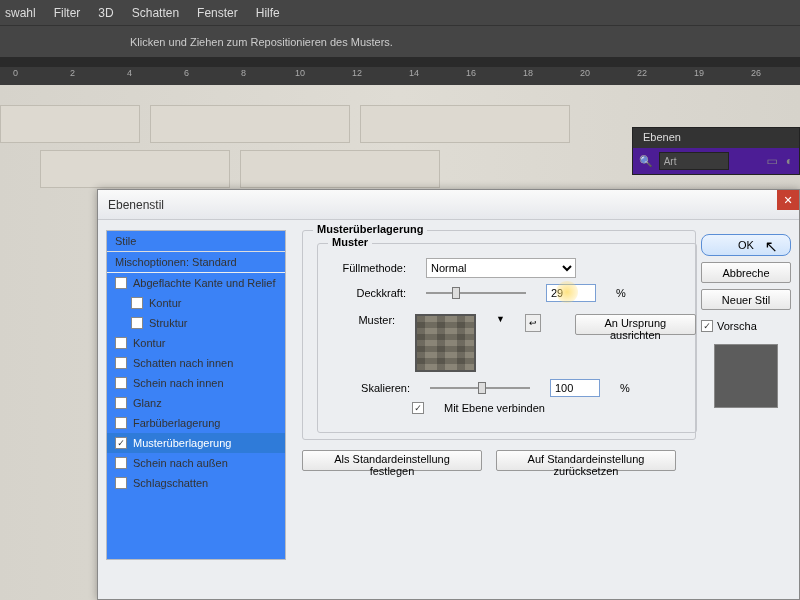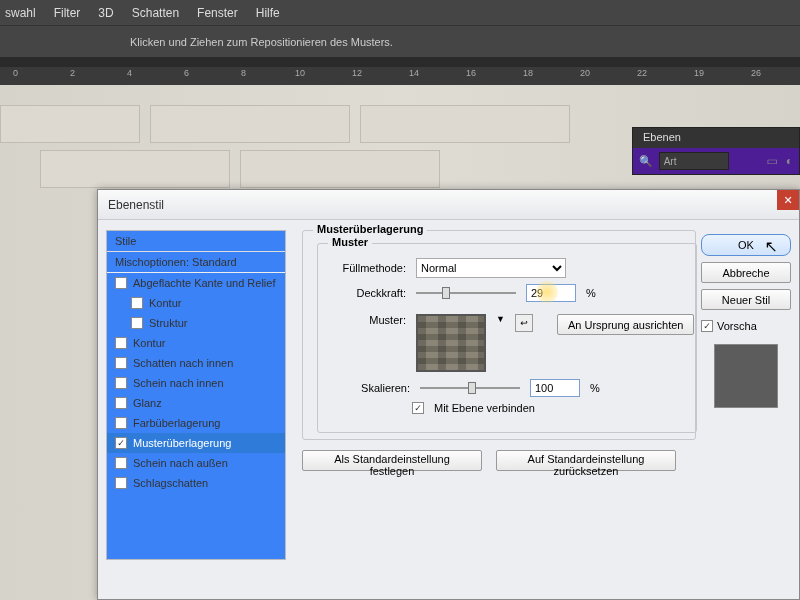--- a/index.html
+++ b/index.html
@@ -32,21 +32,21 @@
 .style-item.sub { padding-left: 24px; }
 .style-item.sel { background: #2f7bd9; color: #fff; }
 .cb { width: 12px; height: 12px; border: 1px solid #888; background: #fff; display: inline-flex; align-items: center; justify-content: center; font-size: 9px; color: #333; }
 
 .main-panel { flex: 1; position: relative; padding: 4px; font-size: 11px; }
 .fieldset1 { position: absolute; top: 0; left: 8px; width: 394px; height: 210px; border: 1px solid #c5c7cc; border-radius: 3px; }
 .fieldset1 .legend { position: absolute; top: -8px; left: 10px; background: #eceef1; padding: 0 4px; font-size: 11px; font-weight: bold; }
 .fieldset2 { position: absolute; top: 12px; left: 14px; width: 380px; height: 190px; border: 1px solid #c5c7cc; border-radius: 3px; }
 .fieldset2 .legend { position: absolute; top: -8px; left: 10px; background: #eceef1; padding: 0 4px; font-size: 11px; }
 
-.row { position: absolute; display: flex; align-items: center; gap: 10px; font-size: 11px; }
+.row { position: absolute; display: flex; align-items: center; gap: 20px; font-size: 11px; }
 .label { text-align: right; width: 78px; }
 select { font-size: 11px; height: 20px; width: 150px; border: 1px solid #aaa; background: #fff; }
 .slider-track { width: 100px; height: 2px; background: #999; position: relative; }
 .slider-thumb { position: absolute; top: -5px; width: 8px; height: 12px; background: #ddd; border: 1px solid #777; }
 input.num { width: 50px; height: 18px; font-size: 11px; text-align: left; padding-left: 4px; border: 1px solid #7a9fd4; background: #fff; }
 .highlight { position: absolute; width: 22px; height: 22px; border-radius: 50%; background: radial-gradient(rgba(255,220,100,0.8), rgba(255,220,100,0)); }
 
 .pattern-swatch { width: 70px; height: 58px; border: 2px solid #555; background: repeating-linear-gradient(0deg, #8a8577 0 6px, #6f6b5f 6px 12px), repeating-linear-gradient(90deg, rgba(0,0,0,0.2) 0 8px, transparent 8px 20px); background-blend-mode: multiply; }
 .tiny-btn { width: 18px; height: 18px; border: 1px solid #999; background: #eee; font-size: 9px; display: flex; align-items: center; justify-content: center; }
 .btn { border: 1px solid #999; background: linear-gradient(#fdfdfd,#e8e8e8); font-size: 11px; padding: 2px 10px; height: 21px; border-radius: 2px; }

